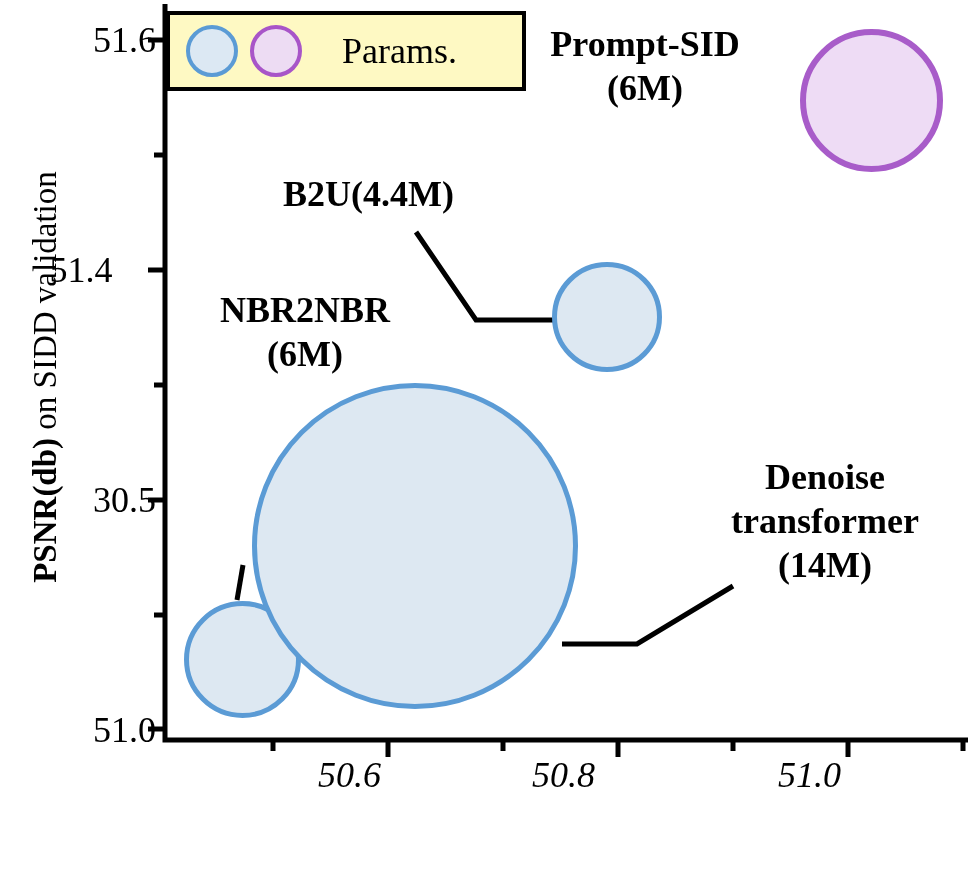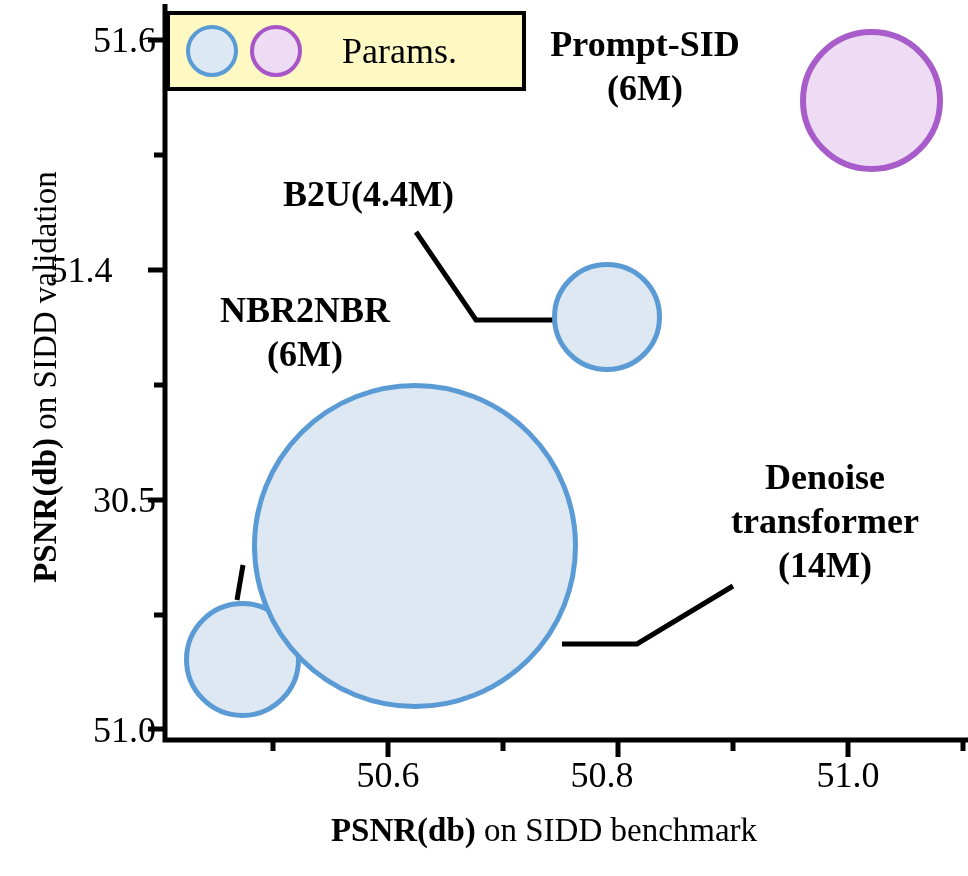--- a/index.html
+++ b/index.html
@@ -52,21 +52,21 @@
   .axis-title .reg { font-weight: normal; }
 
   
   .tick-label {
     position: absolute;
     font-size: 36px;
     line-height: 36px;
     white-space: nowrap;
   }
   .ytick-label { text-align: right; width: 120px; }
-  .xtick-label { text-align: center; width: 140px; }
+  .xtick-label { width: 140px; font-style: italic; }
 
   
   #legend {
     position: absolute;
     left: 166px;
     top: 11px;
     width: 360px;
     height: 80px;
     border: 4px solid #000000;
     background: #fef9c3;
@@ -129,25 +129,20 @@
 <body>
 
 <div id="figure">
 
   <div id="ylabel-wrap">
     <div class="axis-title">
       <span>PSNR(db)</span><span class="reg"> on SIDD validation</span>
     </div>
   </div>
 
-  <div id="xlabel-wrap">
-    <div class="axis-title">
-      <span>PSNR(db)</span><span class="reg"> on SIDD benchmark</span>
-    </div>
-  </div>
 
   <div class="tick-label ytick-label" style="left:36px; top:22px;">51.6</div>
   <div class="tick-label ytick-label" style="left:21px; top:252px;text-align:center;">51.4</div>
   <div class="tick-label ytick-label" style="left:36px; top:482px;">30.5</div>
   <div class="tick-label ytick-label" style="left:36px; top:712px;">51.0</div>
 
   <div class="tick-label xtick-label" style="left:318px; top:757px;">50.6</div>
   <div class="tick-label xtick-label" style="left:532px; top:757px;">50.8</div>
   <div class="tick-label xtick-label" style="left:778px; top:757px;">51.0</div>
 

